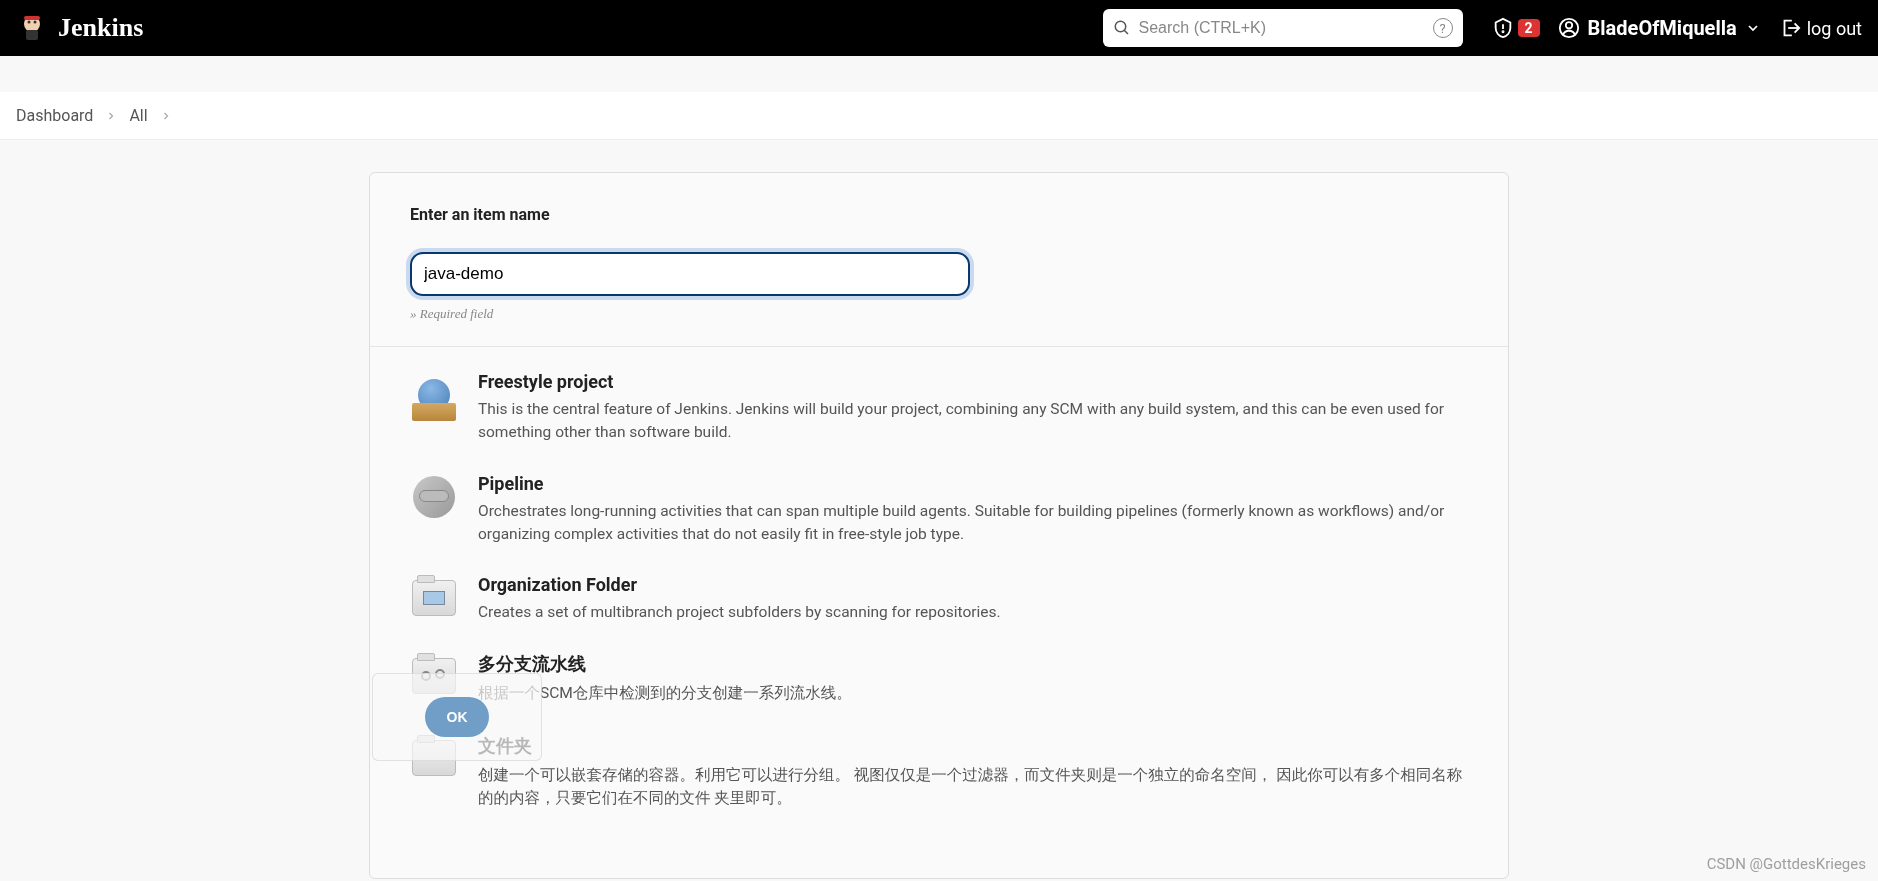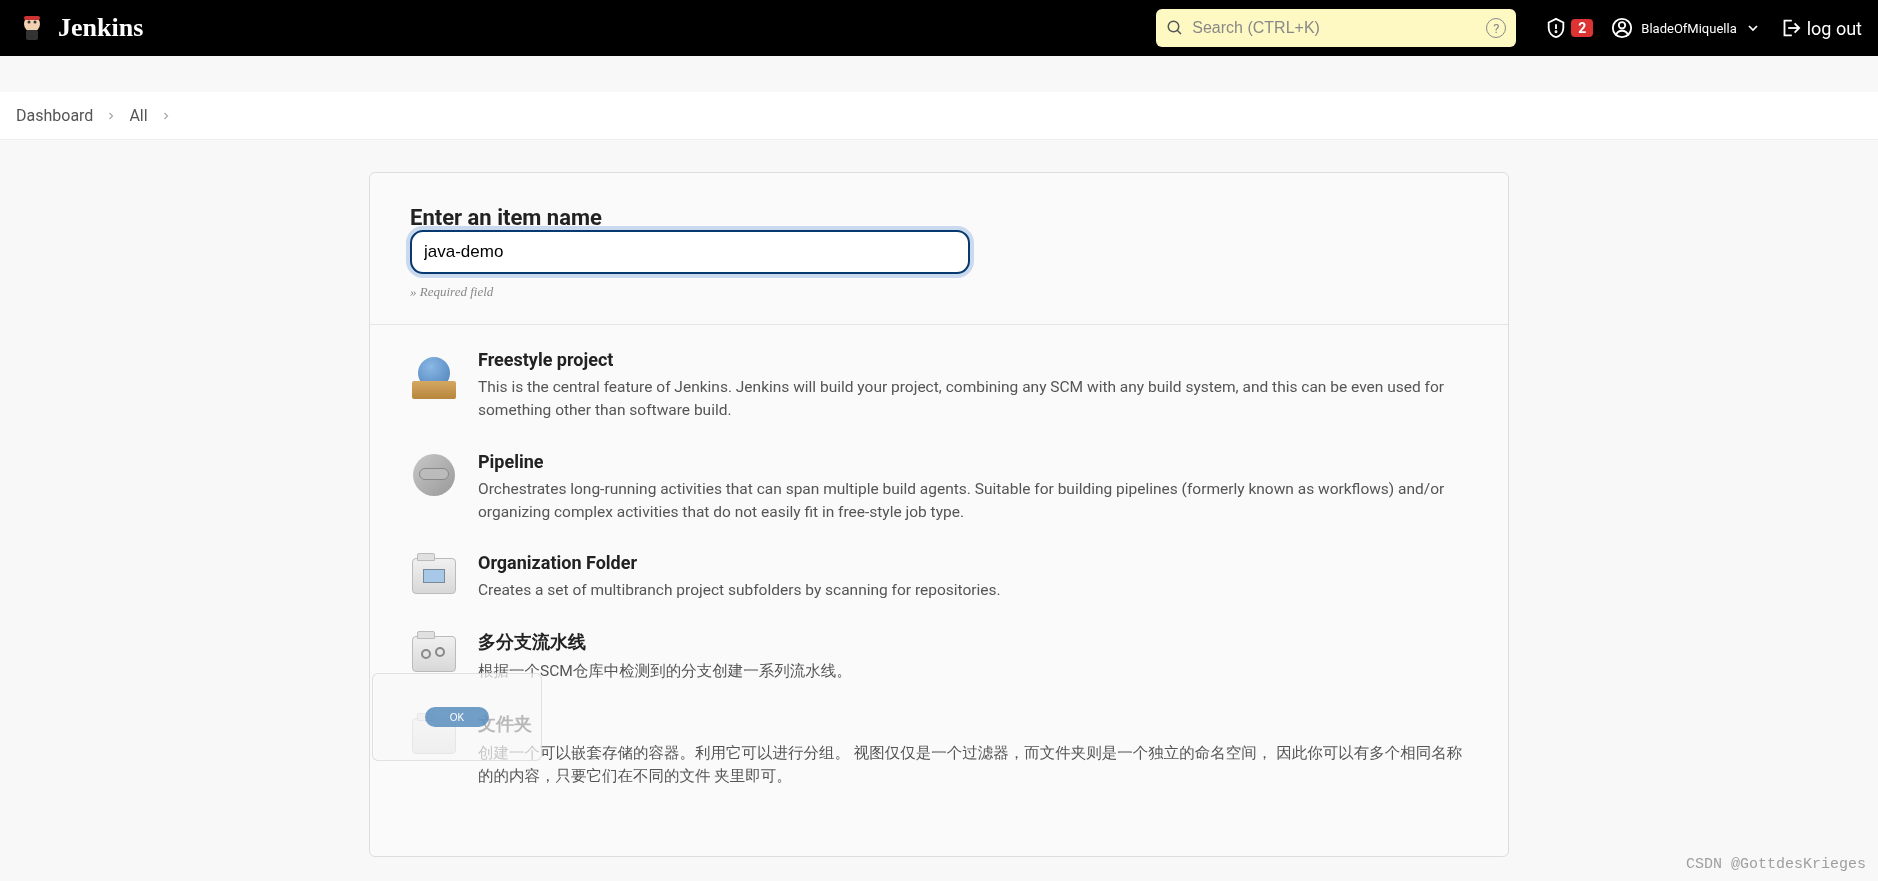--- a/index.html
+++ b/index.html
@@ -4,61 +4,61 @@
 <style>
 * { margin: 0; padding: 0; box-sizing: border-box; }
 body { font-family: -apple-system, BlinkMacSystemFont, "Segoe UI", Roboto, sans-serif; background: #f8f8f8; width: 1878px; height: 881px; overflow: hidden; position: relative; }
 
 
 .header { background: #000; height: 56px; display: flex; align-items: center; padding: 0 16px; color: #fff; gap: 9px; }
 .logo { display: flex; align-items: center; gap: 10px; }
 .logo-icon { width: 32px; height: 32px; }
 .logo-text { font-size: 26px; font-weight: bold; font-family: Georgia, serif; }
 .header-spacer { flex: 1; }
-.search-box { background: #fef9c3; border-radius: 6px; height: 38px; width: 360px; display: flex; align-items: center; padding: 0 10px; gap: 8px; }
+.search-box { background: #ffffff; border-radius: 6px; height: 38px; width: 360px; display: flex; align-items: center; padding: 0 10px; gap: 8px; }
 .search-box input { border: none; outline: none; flex: 1; font-size: 16px; color: #333; background: transparent; }
 .search-box input::placeholder { color: #888; }
 .search-icon-svg { width: 18px; height: 18px; stroke: #555; }
 .help-circle { width: 20px; height: 20px; border: 1.5px solid #888; border-radius: 50%; display: flex; align-items: center; justify-content: center; color: #888; font-size: 13px; }
 .header-right { display: flex; align-items: center; gap: 18px; margin-left: 20px; }
 .shield-wrap { display: flex; align-items: center; gap: 4px; }
 .notif-badge { background: #d33; color: #fff; font-weight: bold; font-size: 14px; padding: 1px 7px; border-radius: 4px; }
 .user-wrap { display: flex; align-items: center; gap: 8px; cursor: pointer; }
-.user-name { font-size: 13px; font-weight: normal; }
+.user-name { font-size: 20px; font-weight: bold; }
 .logout-wrap { display: flex; align-items: center; gap: 6px; cursor: pointer; }
 .logout-text { font-size: 18px; font-weight: normal; }
 .hdr-icon { width: 22px; height: 22px; stroke: #fff; }
 
 
 .breadcrumb { background: #fff; height: 48px; display: flex; align-items: center; padding: 0 16px; gap: 12px; border-bottom: 1px solid #eee; margin-top: 36px; }
 .breadcrumb a { color: #555; text-decoration: none; font-size: 16px; }
 .bc-sep { color: #aaa; }
 
 
 .main-wrap { display: flex; justify-content: center; padding-top: 32px; }
 .card { background: #fafafa; border: 1px solid #ddd; border-radius: 6px; width: 1140px; padding: 32px 40px 40px 40px; }
-.card-title { font-size: 22px; font-weight: bold; color: #222; }
+.card-title { font-size: 16px; font-weight: bold; margin-bottom: 28px; color: #222; }
 .name-input-wrap { position: relative; width: 560px; }
 .name-input { width: 100%; height: 44px; border: 2px solid #063970; border-radius: 13px; padding: 0 12px; font-size: 17px; outline: none; box-shadow: 0 0 0 4px rgba(60,120,200,0.25); }
 .required-note { margin-top: 10px; color: #888; font-style: italic; font-size: 13px; font-family: Liberation Serif, serif; }
 
 .divider { border: none; border-top: 1px solid #e5e5e5; margin: 24px -40px; }
 
 .item-option { display: flex; gap: 20px; margin-bottom: 28px; cursor: pointer; }
 .item-icon { width: 48px; height: 48px; flex-shrink: 0; display: flex; align-items: center; justify-content: center; }
 .item-body { flex: 1; }
 .item-title { font-size: 18px; font-weight: bold; color: #222; margin-bottom: 6px; }
 .item-desc { font-size: 15.5px; color: #555; line-height: 1.5; }
 
 
 .ok-panel { position: absolute; bottom: 120px; left: 372px; width: 170px; height: 88px; background: rgba(248,248,248,0.7); border: 1px solid rgba(200,200,200,0.5); border-radius: 6px; display: flex; align-items: center; justify-content: center; }
-.ok-btn { background: #5a8fbf; color: #fff; border: none; border-radius: 20px; height: 20px; width: 64px; font-size: 10px; font-weight: normal; cursor: pointer; opacity: 0.85; }
-
-
-.watermark { position: absolute; bottom: 8px; right: 12px; color: rgba(120,120,120,0.7); font-size: 15px; font-family: Liberation Mono, monospace; }
+.ok-btn { background: #5a8fbf; color: #fff; border: none; border-radius: 20px; height: 40px; width: 64px; font-size: 14px; font-weight: bold; cursor: pointer; opacity: 0.85; }
+
+
+.watermark { position: absolute; bottom: 8px; right: 12px; color: rgba(120,120,120,0.7); font-size: 15px; }
 
 
 .freestyle-ico { background: radial-gradient(circle at 40% 30%, #8ab8e6, #4a7db5); border-radius: 50%; width: 32px; height: 32px; position: relative; }
 .freestyle-box { position: absolute; bottom: -10px; left: -6px; width: 44px; height: 18px; background: linear-gradient(#d4a862, #b8863c); border-radius: 2px; }
 .pipeline-ico { background: linear-gradient(135deg, #c8c8c8, #999); border-radius: 50%; width: 42px; height: 42px; position: relative; overflow: hidden; }
 .pipe-seg { position: absolute; background: #bbb; border: 1px solid #888; width: 30px; height: 12px; border-radius: 6px; top: 14px; left: 6px; }
 .folder-ico { width: 44px; height: 36px; background: linear-gradient(#f0f0f0, #d8d8d8); border: 1px solid #bbb; border-radius: 4px; position: relative; }
 .folder-tab { position: absolute; top: -6px; left: 4px; width: 18px; height: 8px; background: #e0e0e0; border: 1px solid #bbb; border-radius: 2px 2px 0 0; }
 .org-inner { position: absolute; top: 10px; left: 10px; width: 22px; height: 14px; background: #a8c8e8; border: 1px solid #789; }
 .multi-inner { position: absolute; top: 12px; left: 8px; width: 10px; height: 10px; border: 2px solid #888; border-radius: 50%; }

